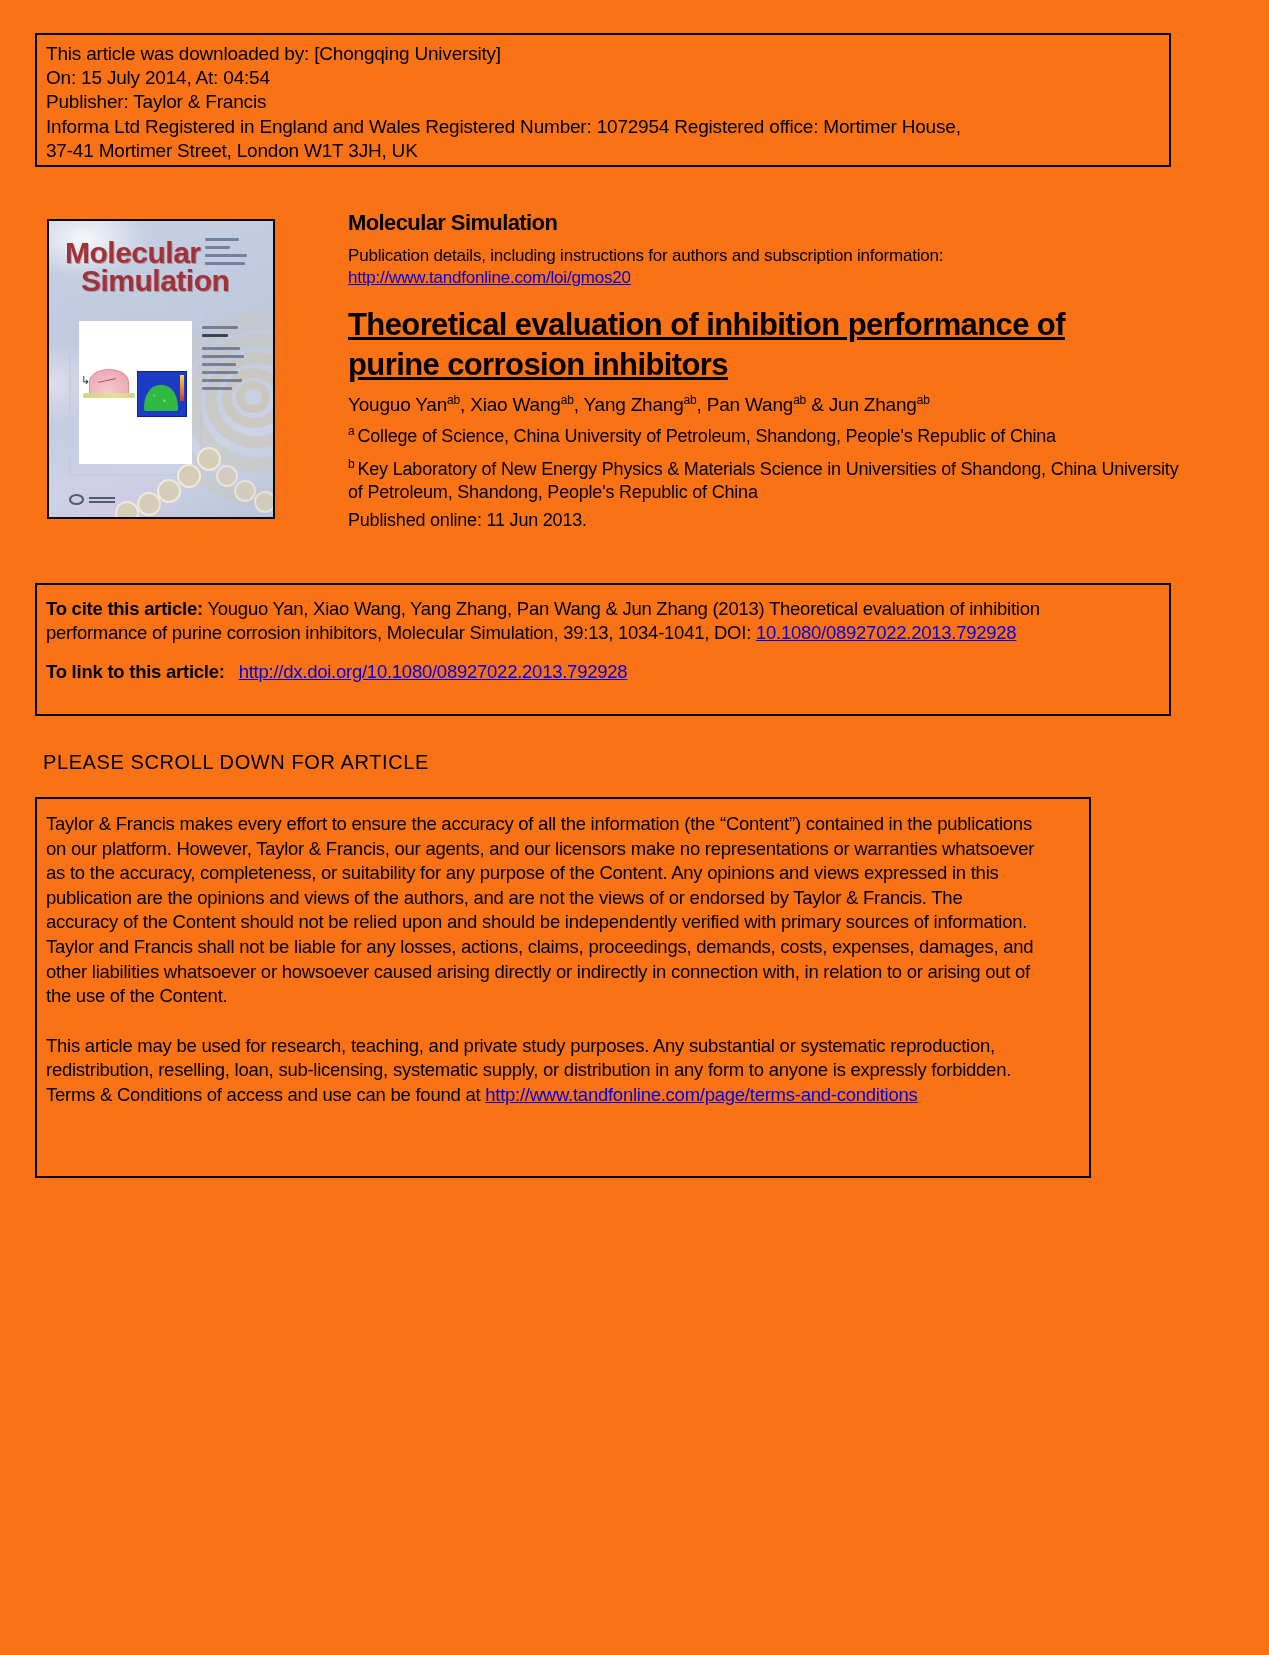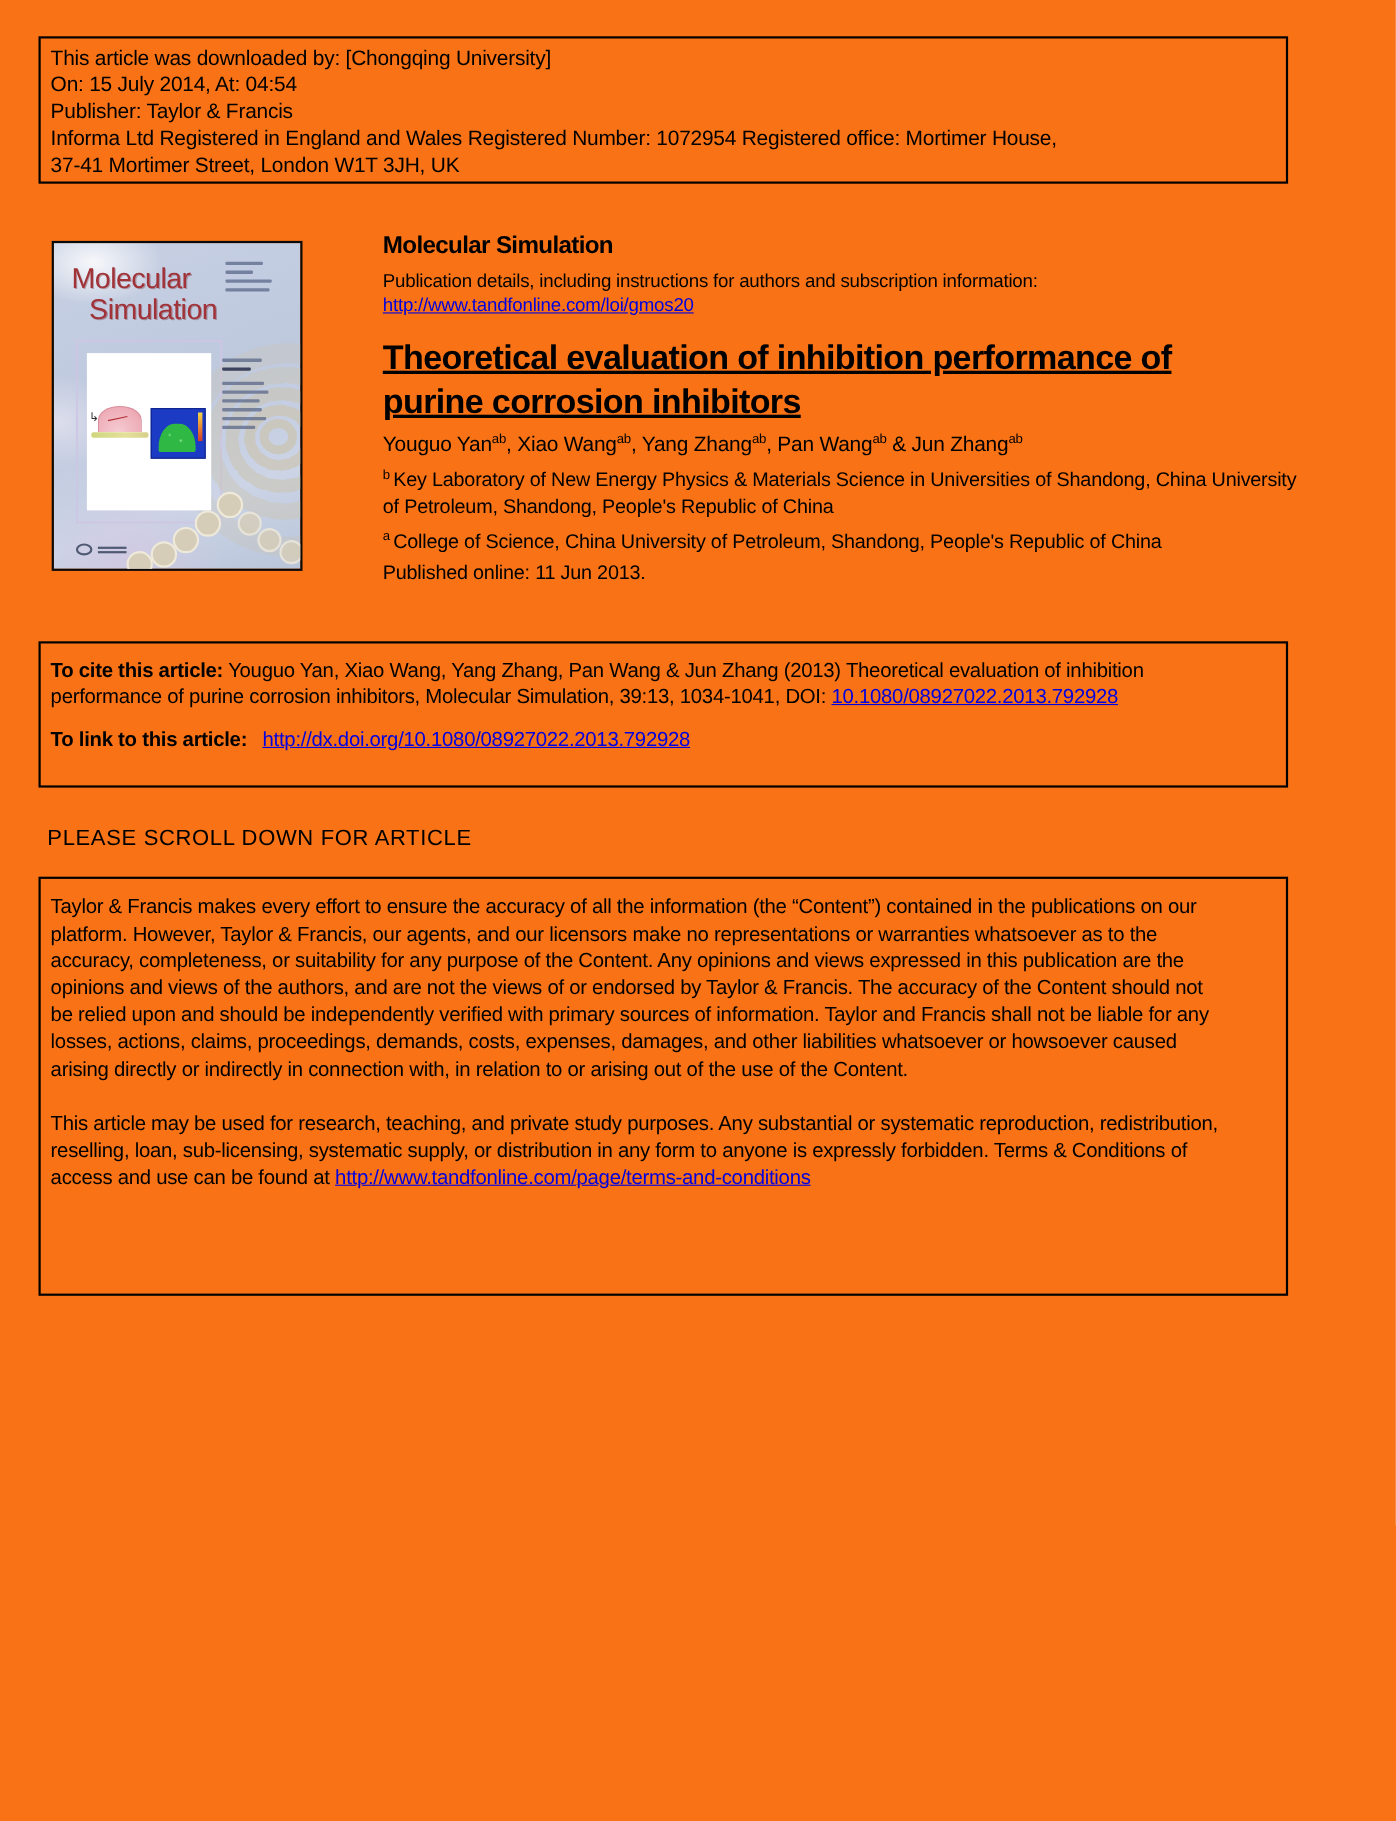--- a/index.html
+++ b/index.html
@@ -29,21 +29,21 @@
     border: 2px solid #0a0a0a;
     background:
       radial-gradient(90px 55px at 16% 6%, rgba(255,255,255,0.85), rgba(255,255,255,0) 70%),
       radial-gradient(120px 95px at 30% 98%, rgba(214,198,226,0.65), rgba(255,255,255,0) 70%),
       radial-gradient(80px 60px at 2% 55%, rgba(240,235,245,0.6), rgba(255,255,255,0) 70%),
       linear-gradient(160deg, #c7d0e3 0%, #bfc9de 45%, #ccd4e6 75%, #bac5da 100%);
     overflow: hidden;
   }
   .cover-title {
     position: absolute; left: 16px; top: 18px;
-    color: #a03238; font-weight: normal; font-size: 26px; line-height: 28px;
+    color: #a03238; font-weight: bold; font-size: 30px; line-height: 28px;
     letter-spacing: -0.5px; text-shadow: 1px 1px 0 rgba(110,35,45,0.35);
   }
   .cover-title .line2 { margin-left: 16px; }
   .bars { position:absolute; }
   .bar { height: 3px; margin: 5px 0; background: #5a6788; opacity: .75; border-radius:1px; }
   .bar.dark { background:#2c3350; opacity:.9; }
   #cover-issue-info { right: 26px; top: 12px; }
   #cover-editors-info { left: 153px; top: 100px; }
   #cover-frame {
     position:absolute; left: 20px; top: 88px; width: 133px; height: 167px;
@@ -118,21 +118,21 @@
   #cite-box .label { font-weight: bold; }
   #link-line { margin-top: 15px !important; }
   #link-line .link { margin-left: 14px; }
   
   #scroll-note {
     position: absolute; left: 43px; top: 751px;
     font-size: 20px; letter-spacing: 0.6px;
   }
   
   #disclaimer-box {
-    left: 35px; top: 797px; width: 1136px; height: 381px;
+    left: 35px; top: 797px; width: 1056px; height: 381px;
     padding: 13px 52px 0 9px;
     font-size: 18.5px; line-height: 24.6px; letter-spacing: -0.25px;
   }
   #disclaimer-box p { margin: 0 0 25px; }
 </style>
 </head>
 <body>
 
 <div class="page">
 
@@ -211,22 +211,22 @@
 
   <div id="right-col">
     <h1 id="journal-name">Molecular Simulation</h1>
     <p id="pub-details">Publication details, including instructions for authors and subscription information:</p>
     <a id="journal-link" class="link">http://www.tandfonline.com/loi/gmos20</a>
 
     <h2 id="article-title"><span>Theoretical evaluation of inhibition performance of</span><br><span>purine corrosion inhibitors</span></h2>
 
     <p id="authors-line"><span><span></span><span>Youguo Yan</span><sup>ab</sup></span><span><span>, </span><span>Xiao Wang</span><sup>ab</sup></span><span><span>, </span><span>Yang Zhang</span><sup>ab</sup></span><span><span>, </span><span>Pan Wang</span><sup>ab</sup></span><span><span> &amp; </span><span>Jun Zhang</span><sup>ab</sup></span></p>
 
+    <p class="affil"><sup>a</sup><span>College of Science, China University of Petroleum, Shandong, People's Republic of China</span></p>
     <p class="affil"><sup>b</sup><span>Key Laboratory of New Energy Physics &amp; Materials Science in Universities of Shandong, China University of Petroleum, Shandong, People's Republic of China</span></p>
-    <p class="affil"><sup>a</sup><span>College of Science, China University of Petroleum, Shandong, People's Republic of China</span></p>
 
     <p id="published-online">Published online: 11 Jun 2013.</p>
   </div>
 
   <div id="cite-box" class="rule-box">
     <p><span class="label">To cite this article:</span><span> Youguo Yan, Xiao Wang, Yang Zhang, Pan Wang &amp; Jun Zhang (2013) Theoretical evaluation of inhibition performance of purine corrosion inhibitors, Molecular Simulation, 39:13, 1034-1041, DOI: </span><a class="link">10.1080/08927022.2013.792928</a></p>
     <p id="link-line"><span class="label">To link to this article:</span><a class="link">http://dx.doi.org/10.1080/08927022.2013.792928</a></p>
   </div>
 
   <div id="scroll-note">PLEASE SCROLL DOWN FOR ARTICLE</div>

